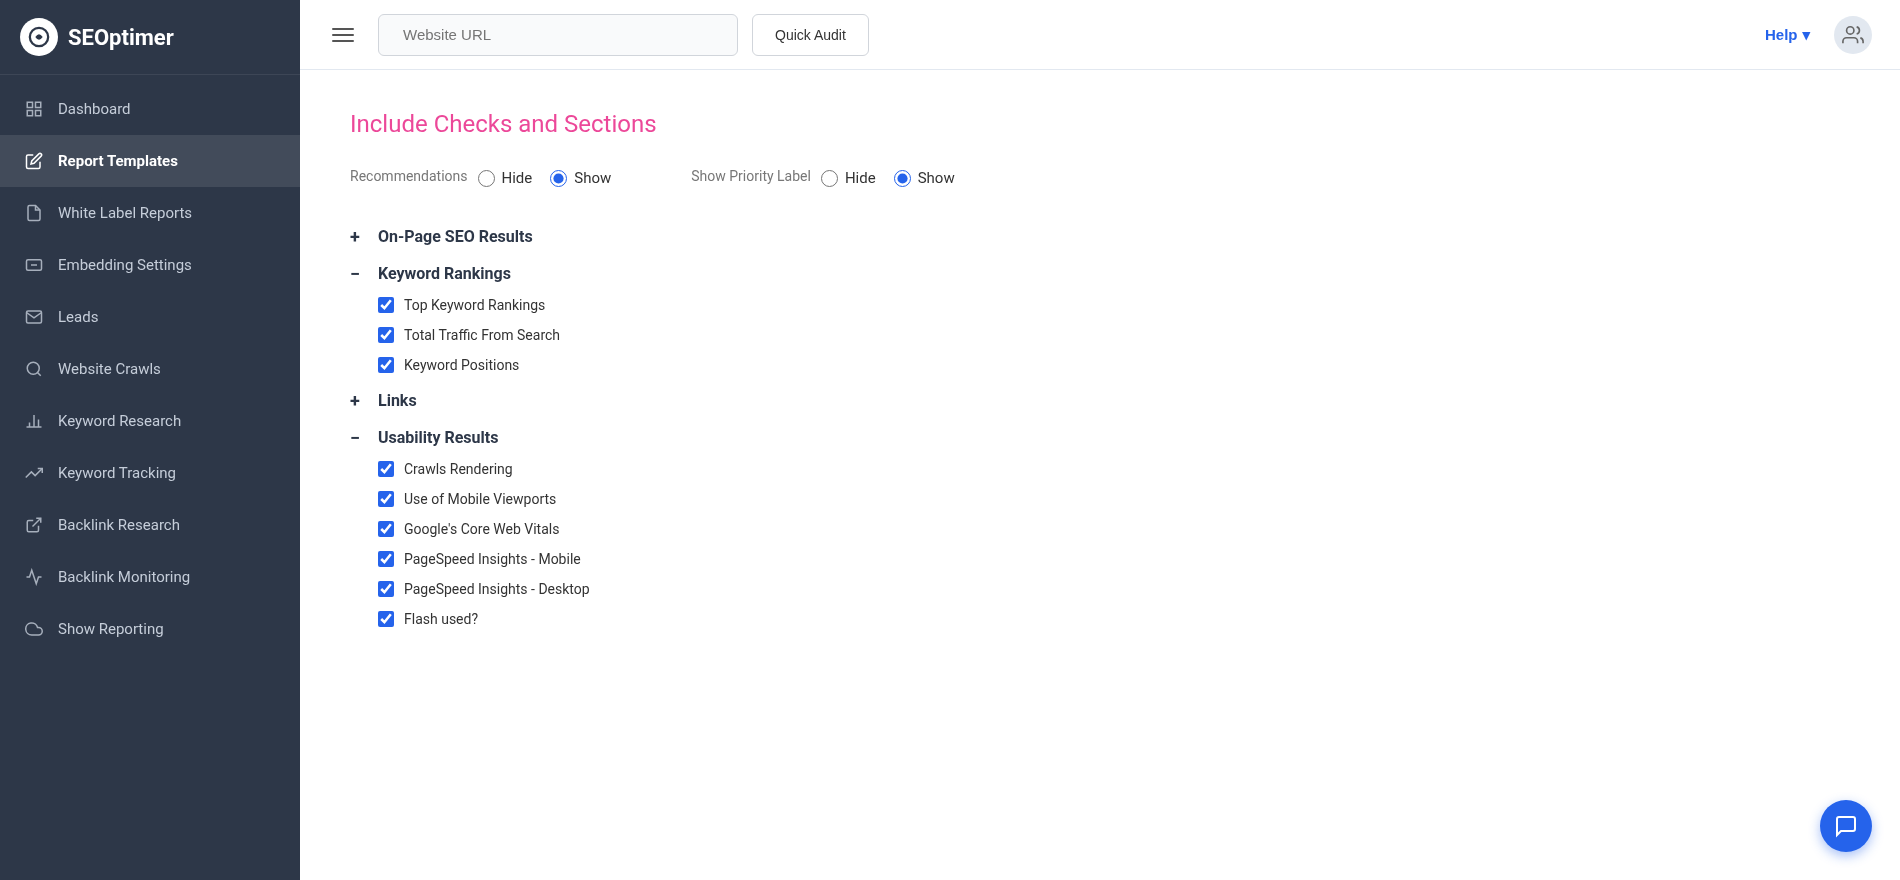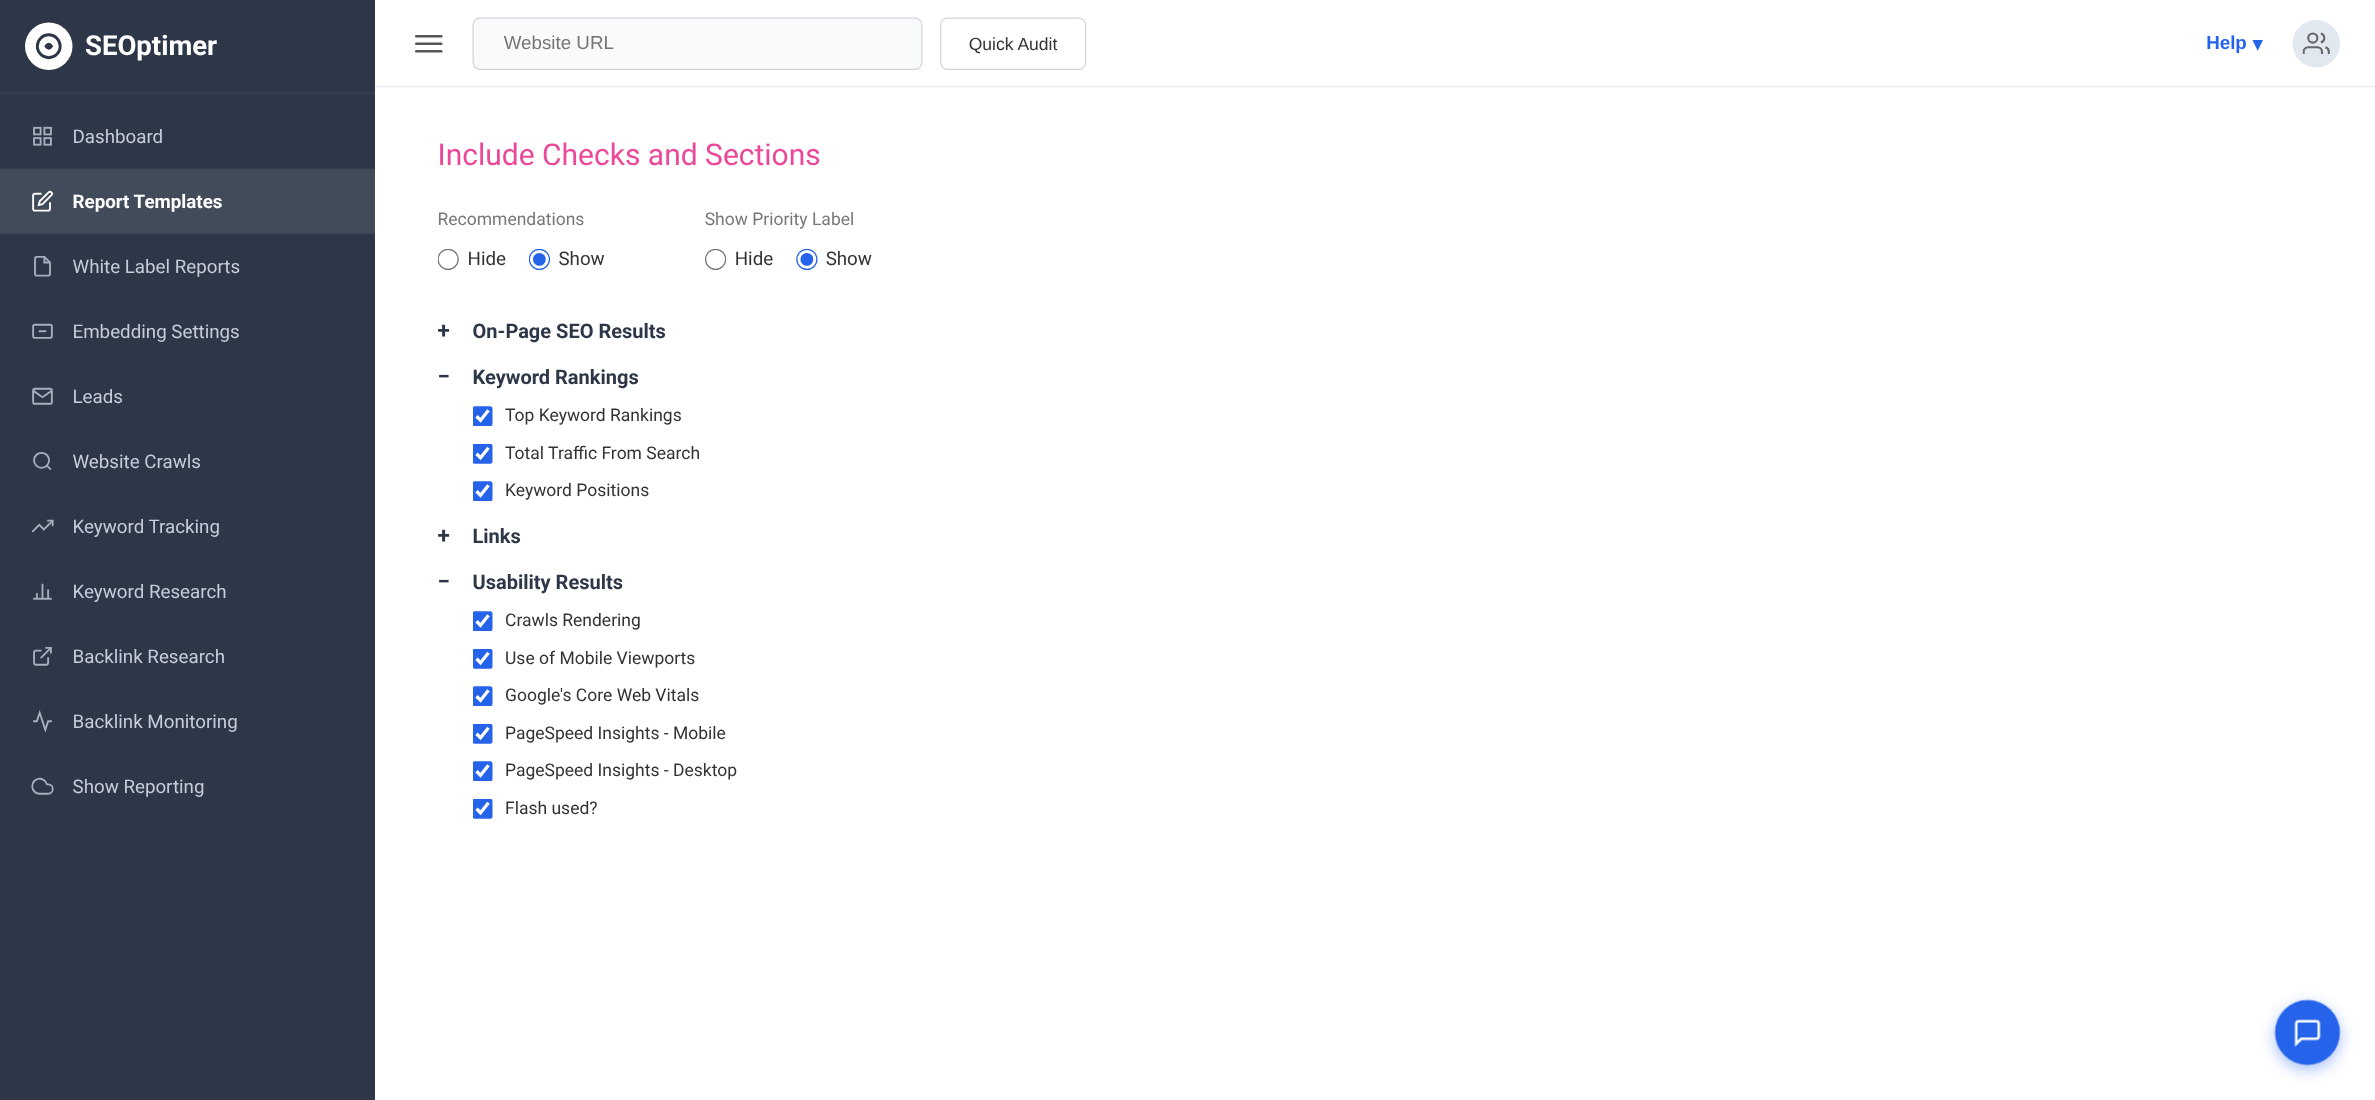--- a/index.html
+++ b/index.html
@@ -160,21 +160,21 @@
       font-size: 24px;
       font-weight: 400;
       color: #ec4899;
       margin-bottom: 30px;
     }
     .options-row {
       display: flex;
       gap: 80px;
       margin-bottom: 28px;
     }
-    .option-group { display: flex; flex-direction: column; gap: 10px; }
+    .option-group { display: flex; flex-direction: row; gap: 10px; }
     .option-label { font-size: 14px; color: #777; margin-bottom: 4px; }
     .radio-group { display: flex; align-items: center; gap: 18px; }
     .radio-option { display: flex; align-items: center; gap: 7px; cursor: pointer; font-size: 15px; color: #333; }
     .radio-option input[type="radio"] { accent-color: #2563eb; width: 17px; height: 17px; }
 
     .section-list { margin-top: 8px; }
     .section-header {
       display: flex;
       align-items: center;
       gap: 8px;
@@ -295,37 +295,37 @@
           <circle cx="11" cy="11" r="8"></circle>
             <line x1="21" y1="21" x2="16.65" y2="16.65"></line>
         </svg>
       </span>
       <span>Website Crawls</span>
     </div>
 
     <div class="nav-item">
       <span class="nav-icon">
         <svg width="18" height="18" viewBox="0 0 24 24" fill="none" stroke="currentColor" stroke-width="2">
-          <polyline points="23,6 13.5,15.5 8.5,10.5 1,18"></polyline>
-          <polyline points="17,6 23,6 23,12"></polyline>
-        </svg>
-      </span>
-      <span>Keyword Tracking</span>
-    </div>
-
-    <div class="nav-item">
-      <span class="nav-icon">
-        <svg width="18" height="18" viewBox="0 0 24 24" fill="none" stroke="currentColor" stroke-width="2">
           <line x1="18" y1="20" x2="18" y2="10"></line>
             <line x1="12" y1="20" x2="12" y2="4"></line>
           <line x1="6" y1="20" x2="6" y2="14"></line>
             <line x1="2" y1="20" x2="22" y2="20"></line>
         </svg>
       </span>
       <span>Keyword Research</span>
+    </div>
+
+    <div class="nav-item">
+      <span class="nav-icon">
+        <svg width="18" height="18" viewBox="0 0 24 24" fill="none" stroke="currentColor" stroke-width="2">
+          <polyline points="23,6 13.5,15.5 8.5,10.5 1,18"></polyline>
+          <polyline points="17,6 23,6 23,12"></polyline>
+        </svg>
+      </span>
+      <span>Keyword Tracking</span>
     </div>
 
     <div class="nav-item">
       <span class="nav-icon">
         <svg width="18" height="18" viewBox="0 0 24 24" fill="none" stroke="currentColor" stroke-width="2">
           <path d="M18 13v6a2 2 0 01-2 2H5a2 2 0 01-2-2V8a2 2 0 012-2h6"></path>
           <polyline points="15,3 21,3 21,9"></polyline>
             <line x1="10" y1="14" x2="21" y2="3"></line>
         </svg>
       </span>

